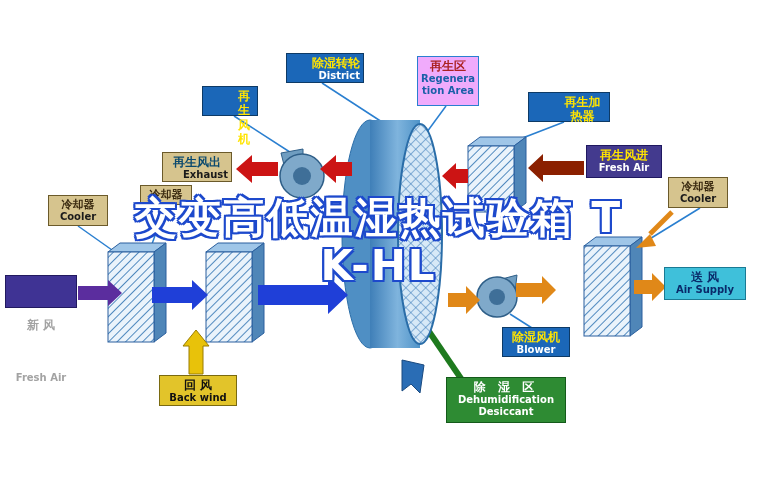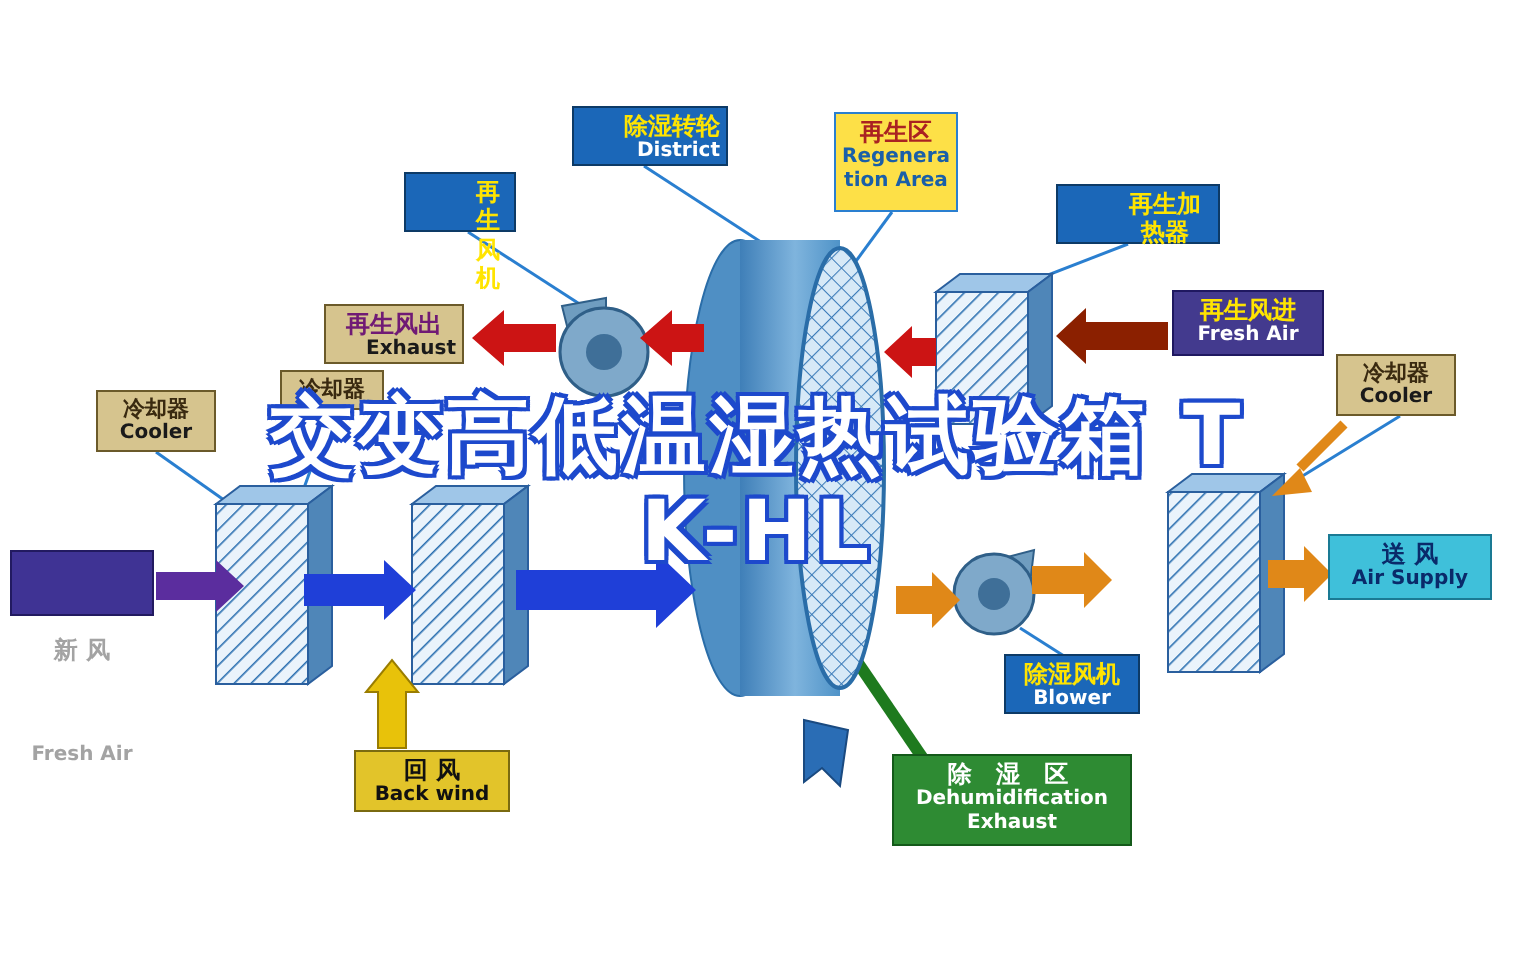--- a/index.html
+++ b/index.html
@@ -12,42 +12,42 @@
   .label .zh{display:block;font-size:12px;}
   .label .en{display:block;font-size:10px;}
 
   .l-regen-blower{left:202px;top:86px;width:56px;height:30px;background:#1b67b8;border:1px solid #0d3a66;padding-left:31px;}
   .l-desiccant{left:286px;top:53px;width:78px;height:30px;background:#1b67b8;border:1px solid #0d3a66;text-align:right;}
   .l-regen-heater{left:528px;top:92px;width:82px;height:30px;background:#1b67b8;border:1px solid #0d3a66;padding-left:30px;}
   .l-dehum-blower{left:502px;top:327px;width:68px;height:30px;background:#1b67b8;border:1px solid #0d3a66;}
   .l-regen-blower .zh,.l-desiccant .zh,.l-regen-heater .zh,.l-dehum-blower .zh{color:#ffe400;}
   .l-regen-blower .en,.l-desiccant .en,.l-regen-heater .en,.l-dehum-blower .en{color:#ffffff;}
 
-  .l-regen-area{left:417px;top:56px;width:62px;height:50px;background:#fde047;border:1px solid #2a7fd0;}
+  .l-regen-area{left:417px;top:56px;width:62px;height:50px;background:#f0abfc;border:1px solid #2a7fd0;}
   .l-regen-area .zh{color:#aa2222;}
   .l-regen-area .en{color:#1a5fa8;word-break:break-all;}
 
   .l-exhaust{left:162px;top:152px;width:70px;height:30px;background:#d6c48e;border:1px solid #6b5a2a;}
-  .l-exhaust .zh{color:#701a75;}
+  .l-exhaust .zh{color:#0c4a6e;}
   .l-exhaust .en{color:#1a1a1a;text-align:right;}
 
   .l-regen-fresh-air{left:586px;top:145px;width:76px;height:33px;background:#433a8e;border:1px solid #1f1860;}
   .l-regen-fresh-air .zh{color:#ffe400;}
   .l-regen-fresh-air .en{color:#ffffff;}
 
   .l-cooler-left{left:48px;top:195px;width:60px;height:31px;background:#d6c48e;border:1px solid #6b5a2a;}
   .l-cooler-mid{left:140px;top:185px;width:52px;height:20px;background:#d6c48e;border:1px solid #6b5a2a;}
   .l-cooler-right{left:668px;top:177px;width:60px;height:31px;background:#d6c48e;border:1px solid #6b5a2a;}
   .l-cooler-left .zh,.l-cooler-mid .zh,.l-cooler-right .zh{color:#3a2a10;font-size:11px;}
   .l-cooler-left .en,.l-cooler-right .en{color:#1a1a1a;}
 
   .l-fresh-air{left:5px;top:275px;width:72px;height:33px;background:#3f3394;border:1px solid #221a60;}
   .l-fresh-air .zh,.l-fresh-air .en{color:#a3a3a3;margin-top:40px;}
 
-  .l-back-wind{left:177px;top:375px;width:78px;height:31px;background:#e2c42a;border:1px solid #7a6a10;}
+  .l-back-wind{left:159px;top:375px;width:78px;height:31px;background:#e2c42a;border:1px solid #7a6a10;}
   .l-back-wind .zh,.l-back-wind .en{color:#111111;}
 
   .l-air-supply{left:664px;top:267px;width:82px;height:33px;background:#3fc0da;border:1px solid #1a7a94;}
   .l-air-supply .zh,.l-air-supply .en{color:#0a2a6a;}
 
   .l-dehum-district{left:446px;top:377px;width:120px;height:46px;background:#2e8b33;border:1px solid #145a1a;}
   .l-dehum-district .zh,.l-dehum-district .en{color:#ffffff;}
   .l-dehum-district .zh{letter-spacing:4px;}
 
   .watermark{position:absolute;left:0;top:194px;width:100%;z-index:40;text-align:center;
@@ -213,21 +213,21 @@
     <span class="en">Air Supply</span>
   </div>
 
   <div class="label l-dehum-blower">
     <span class="zh">除湿风机</span>
     <span class="en">Blower</span>
   </div>
 
   <div class="label l-dehum-district">
     <span class="zh">除 湿 区</span>
-    <span class="en">Dehumidification Exhaust</span>
+    <span class="en">Dehumidification Desiccant</span>
   </div>
 
   <div class="watermark">
     <span>交变高低温湿热试验箱 T</span>
     <span>K-HL</span>
   </div>
 
 </div>
 
 </body></html>

